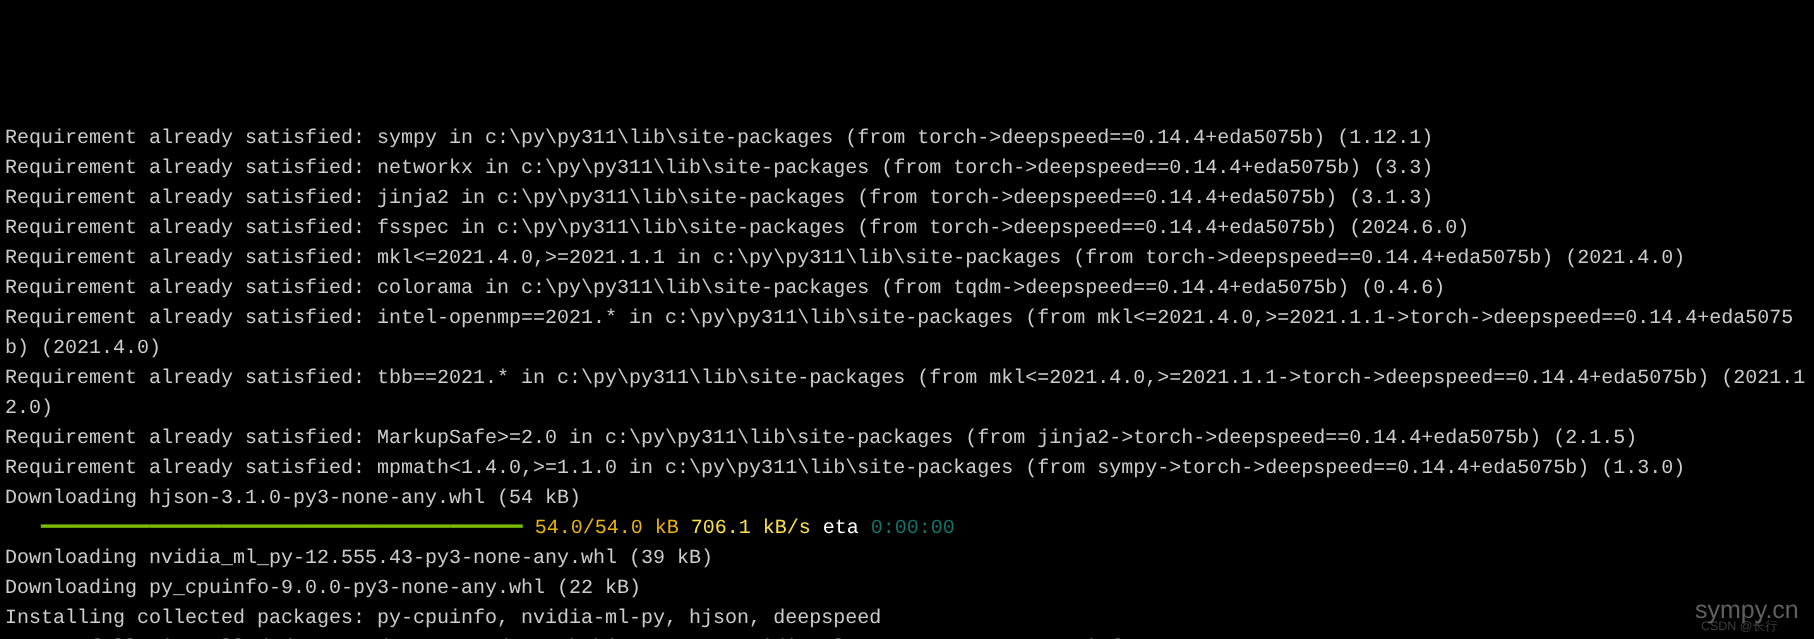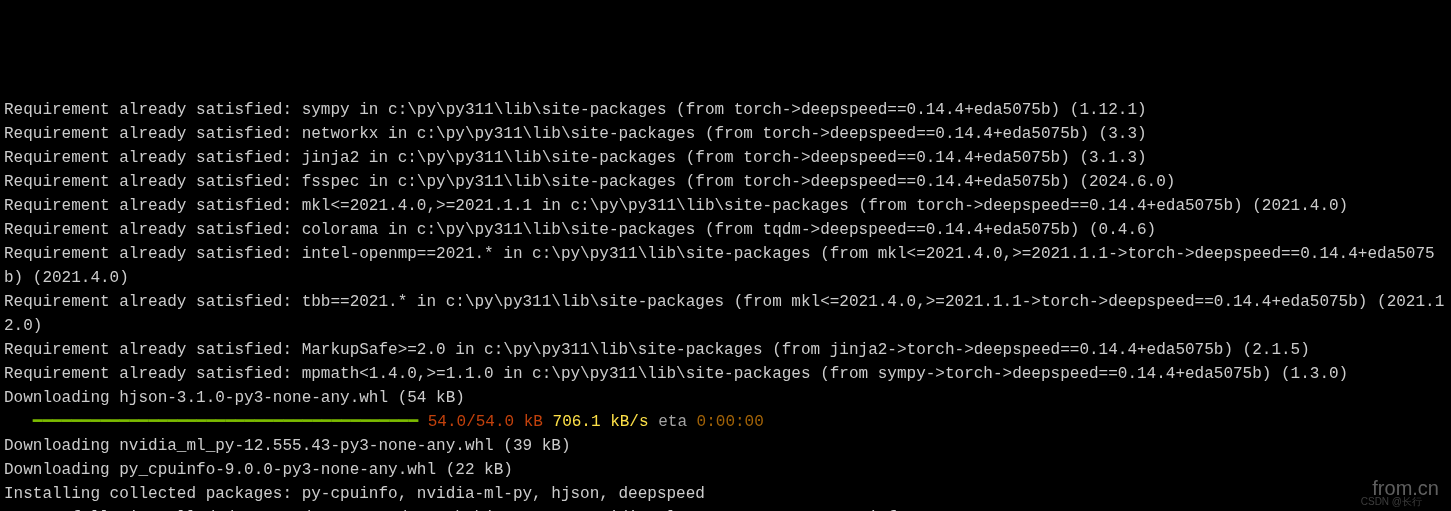--- a/index.html
+++ b/index.html
@@ -21,30 +21,30 @@
       overflow: hidden;
       position: relative;
     }
     .line {
       display: block;
     }
     .progress-bar {
       color: #7cbb00;
     }
     .progress-size {
-      color: #c2410c;
+      color: #eab308;
     }
     .progress-speed {
       color: #fde047;
     }
     .progress-eta {
-      color: #a3a3a3;
+      color: #ffffff;
     }
     .progress-time {
-      color: #a16207;
+      color: #0f766e;
     }
     .watermark {
       position: absolute;
       bottom: 8px;
       right: 12px;
       color: #888888;
       font-size: 20px;
       font-family: sans-serif;
       opacity: 0.7;
       font-weight: 300;
@@ -59,17 +59,17 @@
       opacity: 0.6;
     }
   </style>
 </head>
 <body>
 
 
 
 <span class="line">Requirement already satisfied: sympy in c:\py\py311\lib\site-packages (from torch-&gt;deepspeed==0.14.4+eda5075b) (1.12.1)</span><span class="line">Requirement already satisfied: networkx in c:\py\py311\lib\site-packages (from torch-&gt;deepspeed==0.14.4+eda5075b) (3.3)</span><span class="line">Requirement already satisfied: jinja2 in c:\py\py311\lib\site-packages (from torch-&gt;deepspeed==0.14.4+eda5075b) (3.1.3)</span><span class="line">Requirement already satisfied: fsspec in c:\py\py311\lib\site-packages (from torch-&gt;deepspeed==0.14.4+eda5075b) (2024.6.0)</span><span class="line">Requirement already satisfied: mkl&lt;=2021.4.0,&gt;=2021.1.1 in c:\py\py311\lib\site-packages (from torch-&gt;deepspeed==0.14.4+eda5075b) (2021.4.0)</span><span class="line">Requirement already satisfied: colorama in c:\py\py311\lib\site-packages (from tqdm-&gt;deepspeed==0.14.4+eda5075b) (0.4.6)</span><span class="line">Requirement already satisfied: intel-openmp==2021.* in c:\py\py311\lib\site-packages (from mkl&lt;=2021.4.0,&gt;=2021.1.1-&gt;torch-&gt;deepspeed==0.14.4+eda5075b) (2021.4.0)</span><span class="line">Requirement already satisfied: tbb==2021.* in c:\py\py311\lib\site-packages (from mkl&lt;=2021.4.0,&gt;=2021.1.1-&gt;torch-&gt;deepspeed==0.14.4+eda5075b) (2021.12.0)</span><span class="line">Requirement already satisfied: MarkupSafe&gt;=2.0 in c:\py\py311\lib\site-packages (from jinja2-&gt;torch-&gt;deepspeed==0.14.4+eda5075b) (2.1.5)</span><span class="line">Requirement already satisfied: mpmath&lt;1.4.0,&gt;=1.1.0 in c:\py\py311\lib\site-packages (from sympy-&gt;torch-&gt;deepspeed==0.14.4+eda5075b) (1.3.0)</span><span class="line">Downloading hjson-3.1.0-py3-none-any.whl (54 kB)</span><span class="line"><span class="progress-bar">   ━━━━━━━━━━━━━━━━━━━━━━━━━━━━━━━━━━━━━━━━</span><span class="progress-size"> 54.0/54.0 kB</span><span class="progress-speed"> 706.1 kB/s</span><span class="progress-eta"> eta </span><span class="progress-time">0:00:00</span></span><span class="line">Downloading nvidia_ml_py-12.555.43-py3-none-any.whl (39 kB)</span><span class="line">Downloading py_cpuinfo-9.0.0-py3-none-any.whl (22 kB)</span><span class="line">Installing collected packages: py-cpuinfo, nvidia-ml-py, hjson, deepspeed</span><span class="line">Successfully installed deepspeed-0.14.4+eda5075b hjson-3.1.0 nvidia-ml-py-12.555.43 py-cpuinfo-9.0.0</span>
 
-<div class="watermark">from.cn</div>
+<div class="watermark">sympy.cn</div>
 <div class="watermark-sub">CSDN @长行</div>
 
 
 
 
 </body></html>

